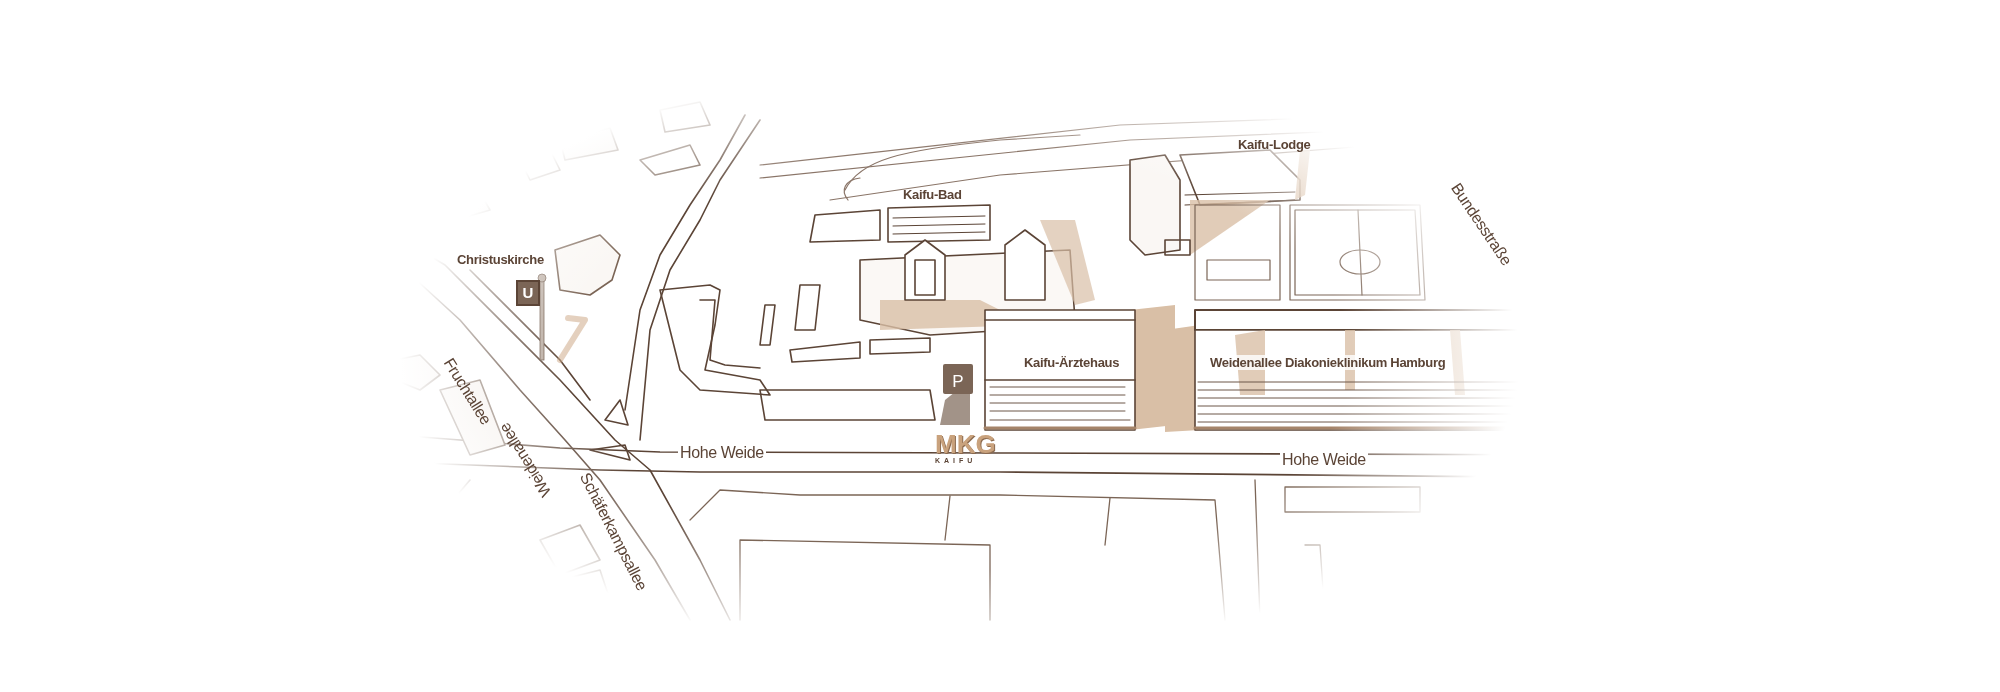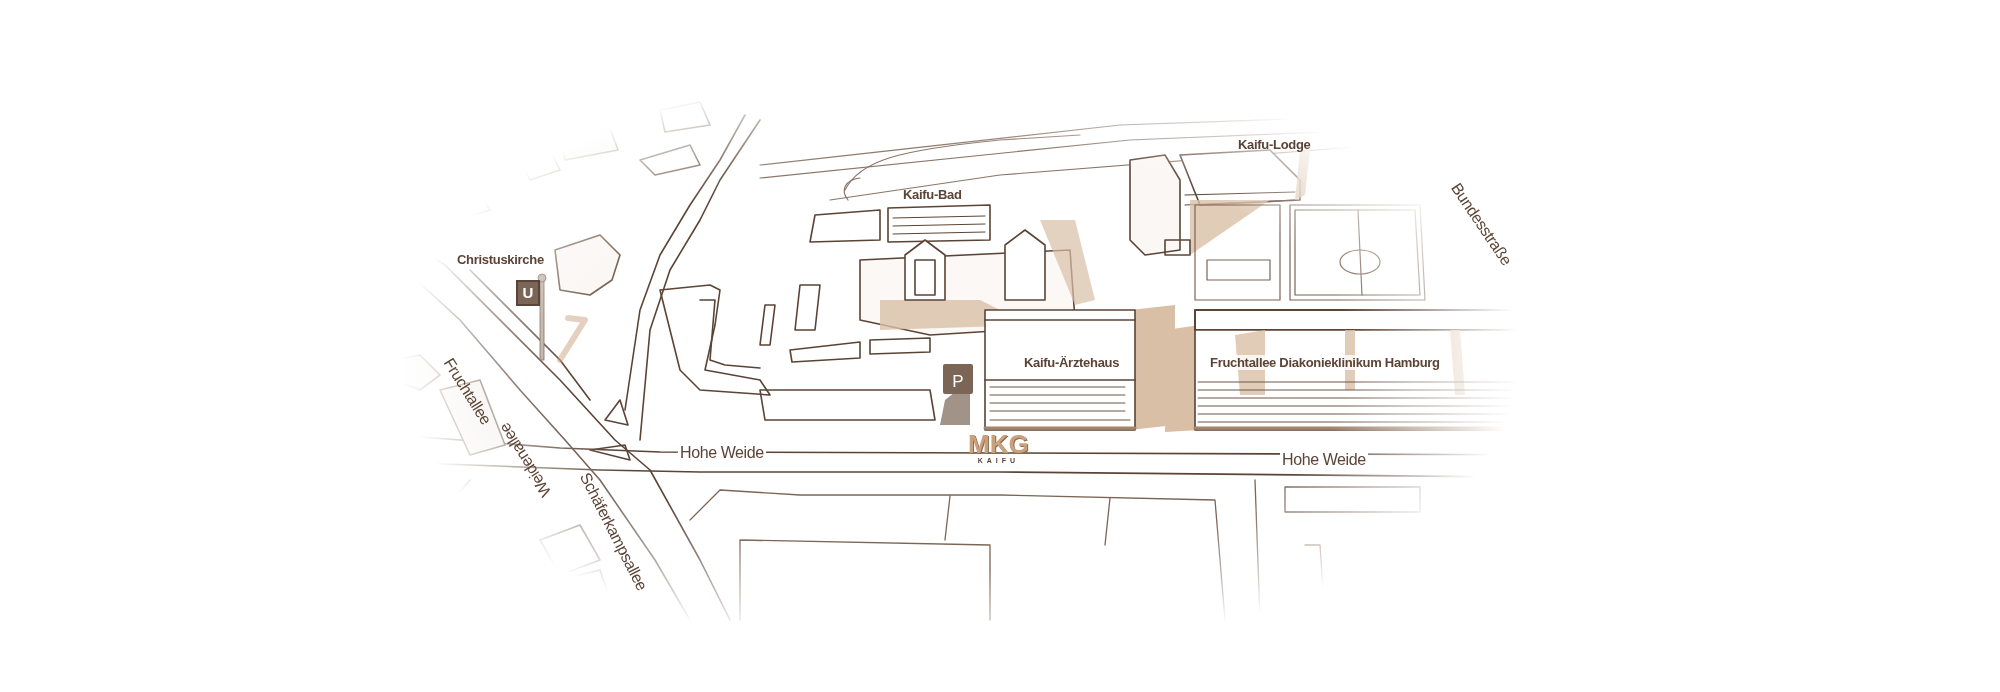--- a/index.html
+++ b/index.html
@@ -3,21 +3,21 @@
 <meta charset="utf-8">
 <style>
   html, body { margin: 0; padding: 0; background: #ffffff; }
   body { width: 2000px; height: 692px; position: relative; overflow: hidden;
          font-family: "Liberation Sans", "DejaVu Sans", sans-serif; }
   #map { position: absolute; left: 0; top: 0; width: 2000px; height: 692px; }
   .lbl { position: absolute; color: #5b4436; white-space: nowrap; }
   .poi { font-weight: bold; font-size: 13px; letter-spacing: -0.3px; }
   .street { font-size: 16px; color: #5b4436; letter-spacing: -0.4px; }
   .street-up { font-style: normal; }
-  .mkg { position: absolute; left: 968px; top: 432px; text-align: center; }
+  .mkg { position: absolute; left: 935px; top: 432px; text-align: left; }
   .mkg .logo { font-weight: bold; font-size: 26px; color: #c9a27d; letter-spacing: 0; line-height: 24px;
                text-shadow: 1px 1px 0 #8b6a4f; }
   .mkg .sub { font-size: 7px; font-weight: bold; letter-spacing: 4px; color: #5b4436; line-height: 9px; }
   .fade { position: absolute; inset: 0; pointer-events: none;
           background: radial-gradient(ellipse 560px 300px at 960px 360px, rgba(255,255,255,0) 70%, rgba(255,255,255,1) 100%); }
 </style>
 </head>
 <body>
 
 <svg id="map" viewBox="0 0 2000 692" xmlns="http://www.w3.org/2000/svg">
@@ -177,21 +177,21 @@
 </div>
 
 <div style="position:absolute;left:946px;top:372px;width:24px;height:20px;color:#ffffff;font-size:17px;text-align:center;line-height:20px;">
   <span>P</span>
 </div>
 
 <div class="lbl poi" style="left:457px;top:252px;">Christuskirche</div>
 <div class="lbl poi" style="left:903px;top:187px;text-align:right;">Kaifu-Bad</div>
 <div class="lbl poi" style="left:1238px;top:137px;">Kaifu-Lodge</div>
 <div class="lbl poi" style="left:986px;top:355px;background:rgba(255,255,255,0.8);margin-left:38px;">Kaifu-Ärztehaus</div>
-<div class="lbl poi" style="left:1210px;top:355px;background:rgba(255,255,255,0.8);">Fruchtallee Diakonieklinikum Hamburg</div>
+<div class="lbl poi" style="left:1210px;top:355px;background:rgba(255,255,255,0.8);">Weidenallee Diakonieklinikum Hamburg</div>
 
 <div class="lbl street street-up" style="left:455px;top:355px;transform:rotate(58deg);transform-origin:left top;">Fruchtallee</div>
 <div class="lbl street street-up" style="left:540px;top:500px;transform:rotate(-122deg);transform-origin:left top;">Weidenallee</div>
 <div class="lbl street street-up" style="left:592px;top:470px;transform:rotate(63deg);transform-origin:left top;">Schäferkampsallee</div>
 <div class="lbl street" style="left:678px;top:444px;background:#fff;padding:0 2px;">Hohe Weide</div>
 <div class="lbl street" style="left:1280px;top:451px;background:#fff;padding:0 2px;">Hohe Weide</div>
 <div class="lbl street street-up" style="left:1462px;top:180px;transform:rotate(56deg);transform-origin:left top;">Bundesstraße</div>
 
 <div class="mkg">
   <div class="logo">MKG</div>

